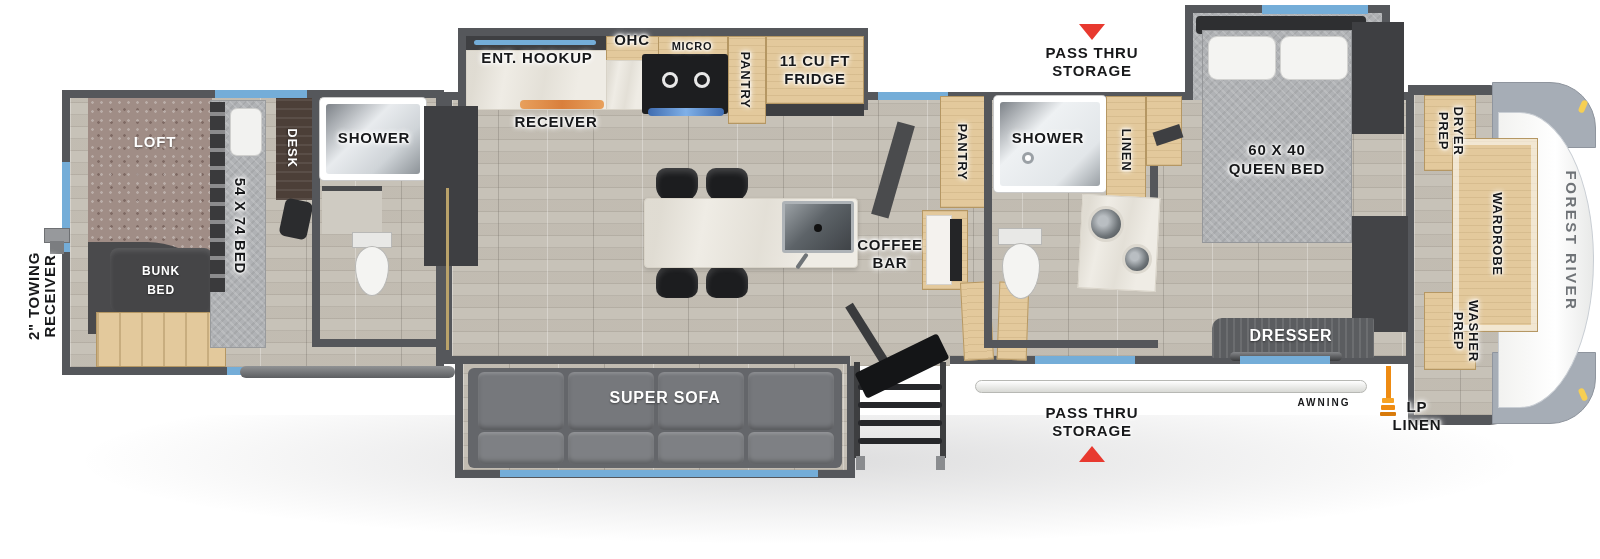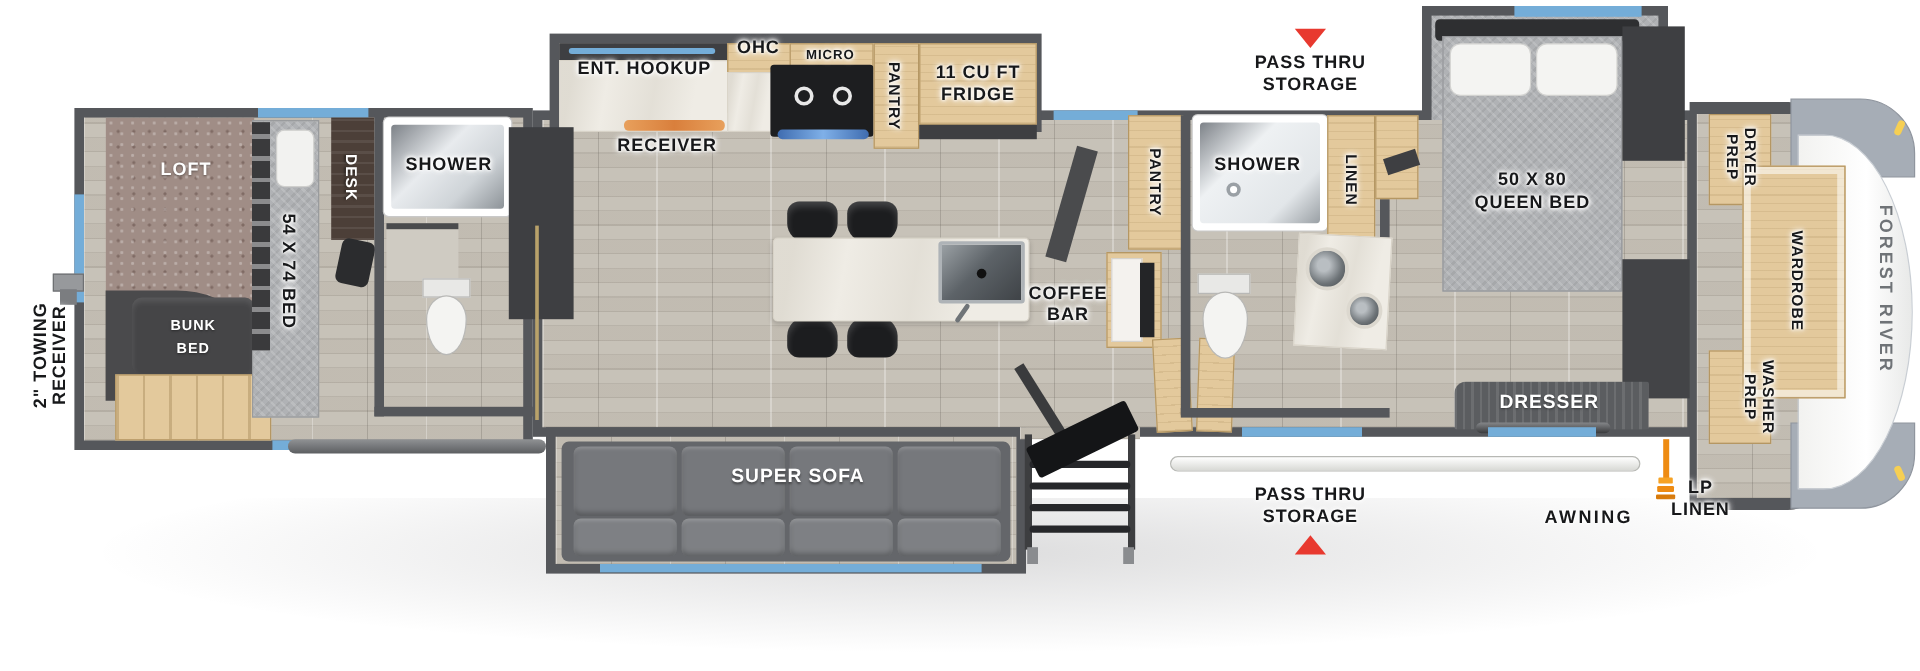--- a/index.html
+++ b/index.html
@@ -216,34 +216,34 @@
   <div class="abs label rot90" style="left:703px;top:72px;width:84px;height:16px;font-size:13px;">PANTRY</div>
   <div class="abs label" style="left:770px;top:52px;width:90px;height:36px;font-size:15px;line-height:18px;">11 CU FT
 FRIDGE</div>
   <div class="abs label" style="left:848px;top:236px;width:84px;height:36px;font-size:15px;line-height:18px;">COFFEE
 BAR</div>
 
   <div class="abs label rot90" style="left:920px;top:144px;width:84px;height:16px;font-size:13px;">PANTRY</div>
   <div class="abs label" style="left:998px;top:130px;width:100px;height:20px;font-size:15px;">SHOWER</div>
   <div class="abs label rot90" style="left:1091px;top:142px;width:70px;height:16px;font-size:13px;">LINEN</div>
 
-  <div class="abs label" style="left:1214px;top:140px;width:126px;height:36px;font-size:15px;line-height:19px;">50 X 80
+  <div class="abs label" style="left:1214px;top:140px;width:126px;height:36px;font-size:15px;line-height:19px;">60 X 40
 QUEEN BED</div>
   <div class="abs label white" style="left:1230px;top:328px;width:122px;height:20px;font-size:16px;">DRESSER</div>
 
   <div class="abs label rot90" style="left:1421px;top:116px;width:60px;height:30px;font-size:13px;line-height:15px;">DRYER
 PREP</div>
   <div class="abs label rot90" style="left:1441px;top:226px;width:112px;height:16px;font-size:13px;">WARDROBE</div>
   <div class="abs label rot90" style="left:1433px;top:316px;width:66px;height:30px;font-size:13px;line-height:15px;">WASHER
 PREP</div>
   <div class="abs label rot90" style="left:1483px;top:232px;width:174px;height:18px;font-size:15px;letter-spacing:2.5px;color:#6f7377;text-shadow:none;">FOREST RIVER</div>
 
   <div class="abs label white" style="left:595px;top:390px;width:140px;height:20px;font-size:16px;">SUPER SOFA</div>
 
   <div class="abs label" style="left:1034px;top:44px;width:116px;height:36px;font-size:15px;line-height:18px;">PASS THRU
 STORAGE</div>
   <div class="abs label" style="left:1034px;top:404px;width:116px;height:36px;font-size:15px;line-height:18px;">PASS THRU
 STORAGE</div>
-  <div class="abs label" style="left:1263px;top:395px;width:122px;height:20px;font-size:15px;letter-spacing:2px;margin-top:29px;">AWNING</div>
+  <div class="abs label" style="left:1263px;top:395px;width:122px;height:20px;font-size:10px;letter-spacing:2px;">AWNING</div>
   <div class="abs label" style="left:1374px;top:398px;width:86px;height:36px;font-size:15px;line-height:18px;">LP
 LINEN</div>
 
 </div>
 
 </body></html>

